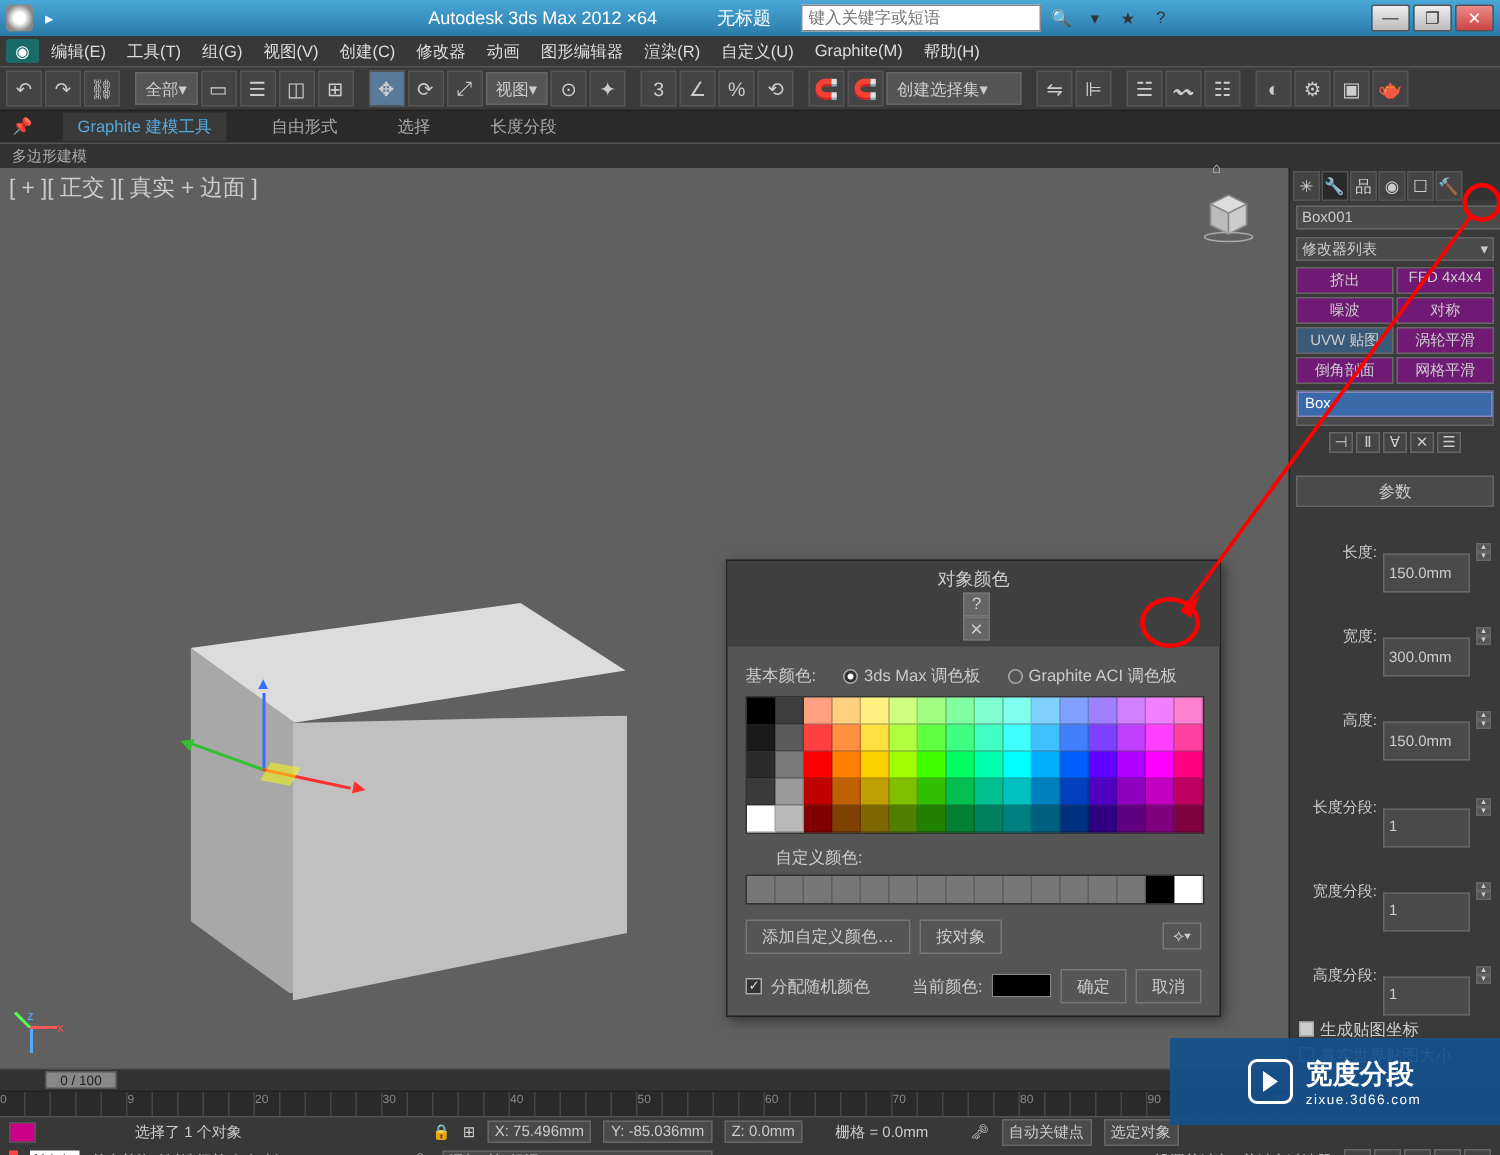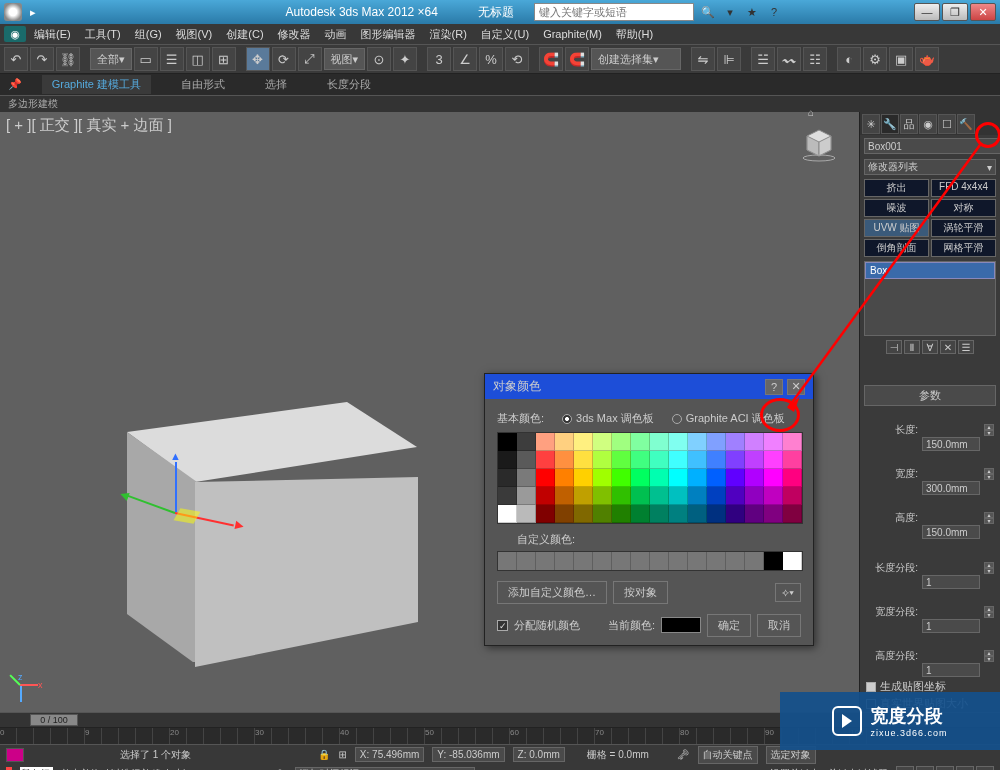--- a/index.html
+++ b/index.html
@@ -55,21 +55,21 @@
 .gizmo .axis-y:before{content:"▶"; color:#30c030; position:absolute; right:-8px; top:-7px;}
 .gizmo .plane { position:absolute; left:2px; top:-2px; width:20px; height:12px; background:rgba(255,255,0,0.5); transform:skew(-30deg,10deg);}
 
 .axis-indicator { position:absolute; left:20px; bottom:28px; }
 .axis-indicator .az{ width:2px; height:18px; background:#5af; position:absolute;}
 .axis-indicator .ax{ width:18px; height:2px; background:#f55; position:absolute;}
 .axis-indicator .ay{ width:14px; height:2px; background:#5f5; position:absolute; transform:rotate(-135deg); transform-origin:left;}
 
 
 .dialog { position: absolute; left: 484px; top: 261px; width: 330px; background: #555; border: 1px solid #222; box-shadow: 2px 2px 8px rgba(0,0,0,0.5); }
-.dialog .dlgtitle { background: #1d4ed8; padding: 4px 8px; display: flex; align-items: center; }
+.dialog .dlgtitle { background: #404040; padding: 4px 8px; display: flex; align-items: center; flex-direction: column; }
 .dialog .dlgtitle .ttl { flex: 1; font-size: 12px; }
 .dialog .dlgtitle .dbtn { width: 18px; height: 16px; background: #666; border: 1px solid #777; display: inline-flex; align-items: center; justify-content: center; margin-left: 4px; font-size: 11px; }
 .dialog .body { padding: 8px 12px; }
 .dialog .palrow { display: flex; align-items: center; gap: 18px; margin: 4px 0 6px; }
 .dialog .radio { display: inline-flex; align-items: center; gap: 4px; font-size: 11px; }
 .dialog .radio .rb { width: 10px; height: 10px; border-radius: 50%; border: 1px solid #aaa; display: inline-block; }
 .dialog .radio .rb.on { background: radial-gradient(#fff 30%, #333 40%); }
 .palette { display: grid; grid-template-columns: repeat(16, 1fr); gap: 0; border: 1px solid #333; width: 306px; }
 .palette div { width: 100%; aspect-ratio: 1.05; border-right: 1px solid rgba(0,0,0,0.2); border-bottom: 1px solid rgba(0,0,0,0.2); }
 .custrow { display: grid; grid-template-columns: repeat(16, 1fr); gap: 0; border: 1px solid #333; width: 306px; margin-top: 4px; }
@@ -85,30 +85,30 @@
 
 
 .rightpanel { width: 140px; background: #3a3a3a; display: flex; flex-direction: column; }
 .rp-tabs { height: 24px; display: flex; background: #333; gap: 1px; padding:2px 2px 0; }
 .rp-tabs span { width: 18px; height: 20px; background: #444; border: 1px solid #555; display: inline-flex; align-items: center; justify-content: center; font-size: 11px; }
 .rp-tabs span.on { background: #2a2a2a; }
 .rp-row { padding: 3px 4px; display: flex; gap: 3px; align-items: center; }
 .rp-row input { flex: 1; background: #4a4a4a; border: 1px solid #666; color: #ccc; height: 16px; font-size: 10px; padding: 0 3px; }
 .rp-drop { margin: 2px 4px; height: 16px; background: #4a4a4a; border: 1px solid #666; padding: 0 3px; font-size: 10px; display:flex; align-items:center; justify-content:space-between;}
 .rp-btngrid { display: grid; grid-template-columns: 1fr 1fr; gap: 2px; padding: 2px 4px;}
-.rp-btngrid span { text-align: center; font-size: 10px; background: #0f172a; border: 1px solid #666; padding: 1px 0; }
+.rp-btngrid span { text-align: center; font-size: 10px; background: #701a75; border: 1px solid #666; padding: 1px 0; }
 .rp-btngrid span.hl { background: #3a5a7a; }
 .rp-stack { margin: 2px 4px; height: 78px; background: #4a4a4a; border: 1px solid #666; }
 .rp-stack .item { background: #3a6aaA; color: #fff; padding: 2px 4px; font-size: 10px; border: 1px solid #88b; }
 .rp-stackbtns{ padding:2px 4px; display:flex; gap:2px; justify-content:center;}
 .rp-stackbtns span{width:16px;height:14px;background:#444;border:1px solid #666;display:inline-flex;align-items:center;justify-content:center;font-size:10px;}
 .rollout-hd { background: #4a4a4a; text-align: center; padding: 2px; font-size: 11px; margin: 6px 4px 2px; border:1px solid #666;}
 .param { display: flex; align-items: center; padding: 1px 6px; gap: 4px; }
 .param label { width: 52px; text-align: right; font-size: 10px; }
-.spinner { flex: 1; background: #4a4a4a; border: 1px solid #666; height: 14px; font-size: 10px; padding: 0 3px; display: flex; align-items: center; margin-top: 28px; }
+.spinner { flex: 1; background: #4a4a4a; border: 1px solid #666; height: 26px; font-size: 10px; padding: 0 3px; display: flex; align-items: center; margin-top: 28px; }
 .spinbtns { width: 10px; display: flex; flex-direction: column; }
 .spinbtns span { height: 6px; background: #555; border: 1px solid #666; font-size: 6px; line-height: 4px; text-align: center; }
 .param .chk { width:10px;height:10px;border:1px solid #aaa;display:inline-block;}
 .param .chk.on{background:#ccc;}
 
 
 .timeslider { height: 16px; background: #333; border-top: 1px solid #555; border-bottom: 1px solid #222; position: relative; }
 .timeslider .handle { position: absolute; left: 30px; top: 1px; width: 48px; height: 12px; background: #888; border: 1px solid #555; font-size: 9px; text-align: center; color: #222; }
 .trackbar { height: 16px; background: #2a2a2a; display: flex; }
 .trackbar .tseg{width:17px; border-right:1px solid #444; font-size:8px; color:#888; overflow:hidden;}
@@ -538,21 +538,21 @@
     <div class="tseg"></div>
     <div class="tseg"></div>
     <div class="tseg"></div>
     <div class="tseg"></div>
     <div class="tseg">100</div>
   </div>
 
 <div class="status1">
   <span style="width:18px;height:14px;background:#c08;display:inline-block;border:1px solid #555;"></span>
   <span style="width:50px;"></span>
-  <span style="width:190px;margin-left:30px;">选择了 1 个对象</span>
+  <span style="width:190px;">选择了 1 个对象</span>
   <span>🔒</span>
   <span>⊞</span>
   <span class="field">X: 75.496mm</span>
   <span class="field">Y: -85.036mm</span>
   <span class="field">Z: 0.0mm</span>
   <span style="margin-left:14px;">栅格 = 0.0mm</span>
   <span style="margin-left:20px;">🗝</span>
   <span class="field">自动关键点</span>
   <span class="field">选定对象</span>
 </div>

